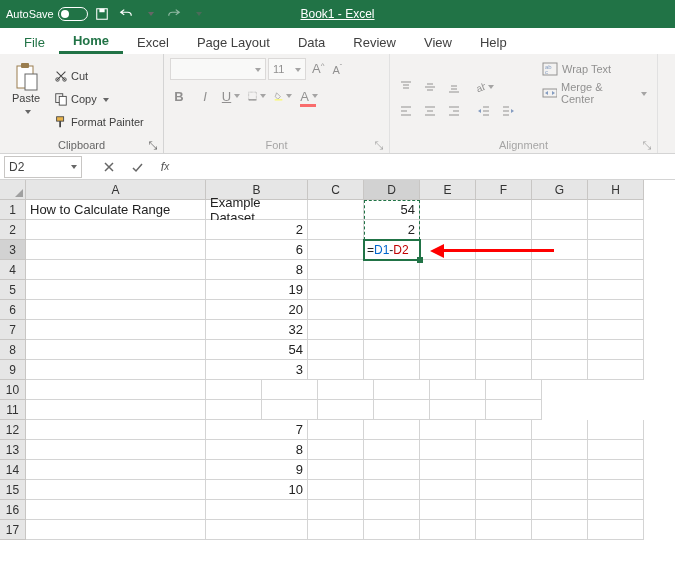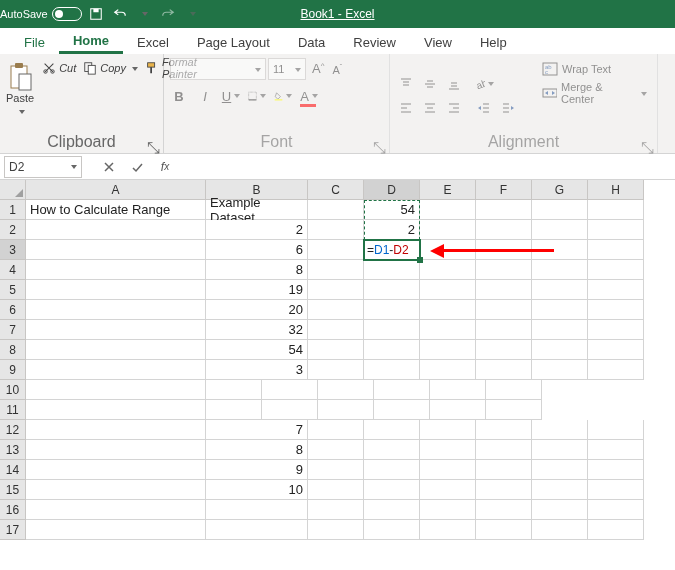--- a/index.html
+++ b/index.html
@@ -1,43 +1,43 @@
 <!DOCTYPE html>
 <html><head>
 <meta charset="utf-8">
 <style>
 * { margin: 0; padding: 0; box-sizing: border-box; font-family: "Segoe UI", Tahoma, sans-serif; }
 body { background: #fff; width: 675px; height: 570px; overflow: hidden; font-size: 12px; color: #404040; }
 
 
 .titlebar { height: 28px; background: #217346; display: flex; align-items: center; color: #fff; position: relative; }
-.titlebar-left { display: flex; align-items: center; gap: 4px; }
+.titlebar-left { display: flex; align-items: center; gap: 4px; padding-left: 6px; }
 .autosave { display: flex; align-items: center; gap: 4px; font-size: 11px; }
 .autosave-toggle { width: 30px; height: 14px; border: 1px solid #fff; border-radius: 8px; position: relative; }
 .autosave-toggle::before { content: ""; position: absolute; width: 8px; height: 8px; background: #fff; border-radius: 50%; left: 2px; top: 2px; }
 .qat-btn { width: 20px; height: 20px; display: flex; align-items: center; justify-content: center; cursor: pointer; }
 .qat-btn svg { display: block; }
 .titlebar-center { position: absolute; left: 50%; transform: translateX(-50%); font-size: 12px; text-decoration: underline; }
 
 
 .menubar { height: 26px; background: #fff; display: flex; align-items: end; padding: 0 10px; border-bottom: none; }
 .menu-tab { padding: 4px 14px 4px; font-size: 13px; color: #404040; cursor: pointer; }
 .menu-tab.active { color: #217346; font-weight: 600; border-bottom: 3px solid #217346; padding-bottom: 3px; }
 .menu-tab.file { color: #217346; }
 
 
 .ribbon { height: 100px; background: #f3f2f1; border-bottom: 1px solid #d4d4d4; display: flex; }
 .ribbon-group { border-right: 1px solid #d4d4d4; padding: 4px 6px 2px; display: flex; flex-direction: column; justify-content: space-between; opacity: 0.55; }
 .ribbon-group.enabled { opacity: 1; }
-.ribbon-group-label { text-align: center; font-size: 16px; color: #666; position: relative; }
+.ribbon-group-label { text-align: center; font-size: 11px; color: #666; position: relative; }
 .ribbon-group-label .launcher { position: absolute; right: -2px; bottom: 0; width: 12px; height: 12px; }
 .group-body { display: flex; gap: 6px; flex: 1; }
 
 .paste-btn { display: flex; flex-direction: column; align-items: center; width: 40px; padding-top: 4px; }
-.stack-col { display: flex; flex-direction: row; gap: 3px; justify-content: center; font-style: italic; }
+.stack-col { display: flex; flex-direction: column; gap: 3px; justify-content: center; }
 .mini-btn { display: flex; align-items: center; gap: 3px; font-size: 11px; height: 20px; padding: 0 2px; }
 .mini-btn svg { flex-shrink: 0; }
 
 .font-row1 { display: flex; gap: 2px; align-items: center; }
 .font-combo { width: 96px; height: 22px; border: 1px solid #c8c6c4; background: #fff; display: flex; align-items: center; padding: 0 4px; font-size: 11px; justify-content: space-between; }
 .size-combo { width: 38px; height: 22px; border: 1px solid #c8c6c4; background: #fff; display: flex; align-items: center; padding: 0 4px; font-size: 11px; justify-content: space-between; }
 .font-row2 { display: flex; gap: 8px; align-items: center; margin-top: 6px; }
 .font-row2 .fbtn { width: 18px; height: 20px; display: flex; align-items: center; justify-content: center; font-size: 13px; position: relative; }
 .font-group-wrap { display: flex; flex-direction: column; }
 

